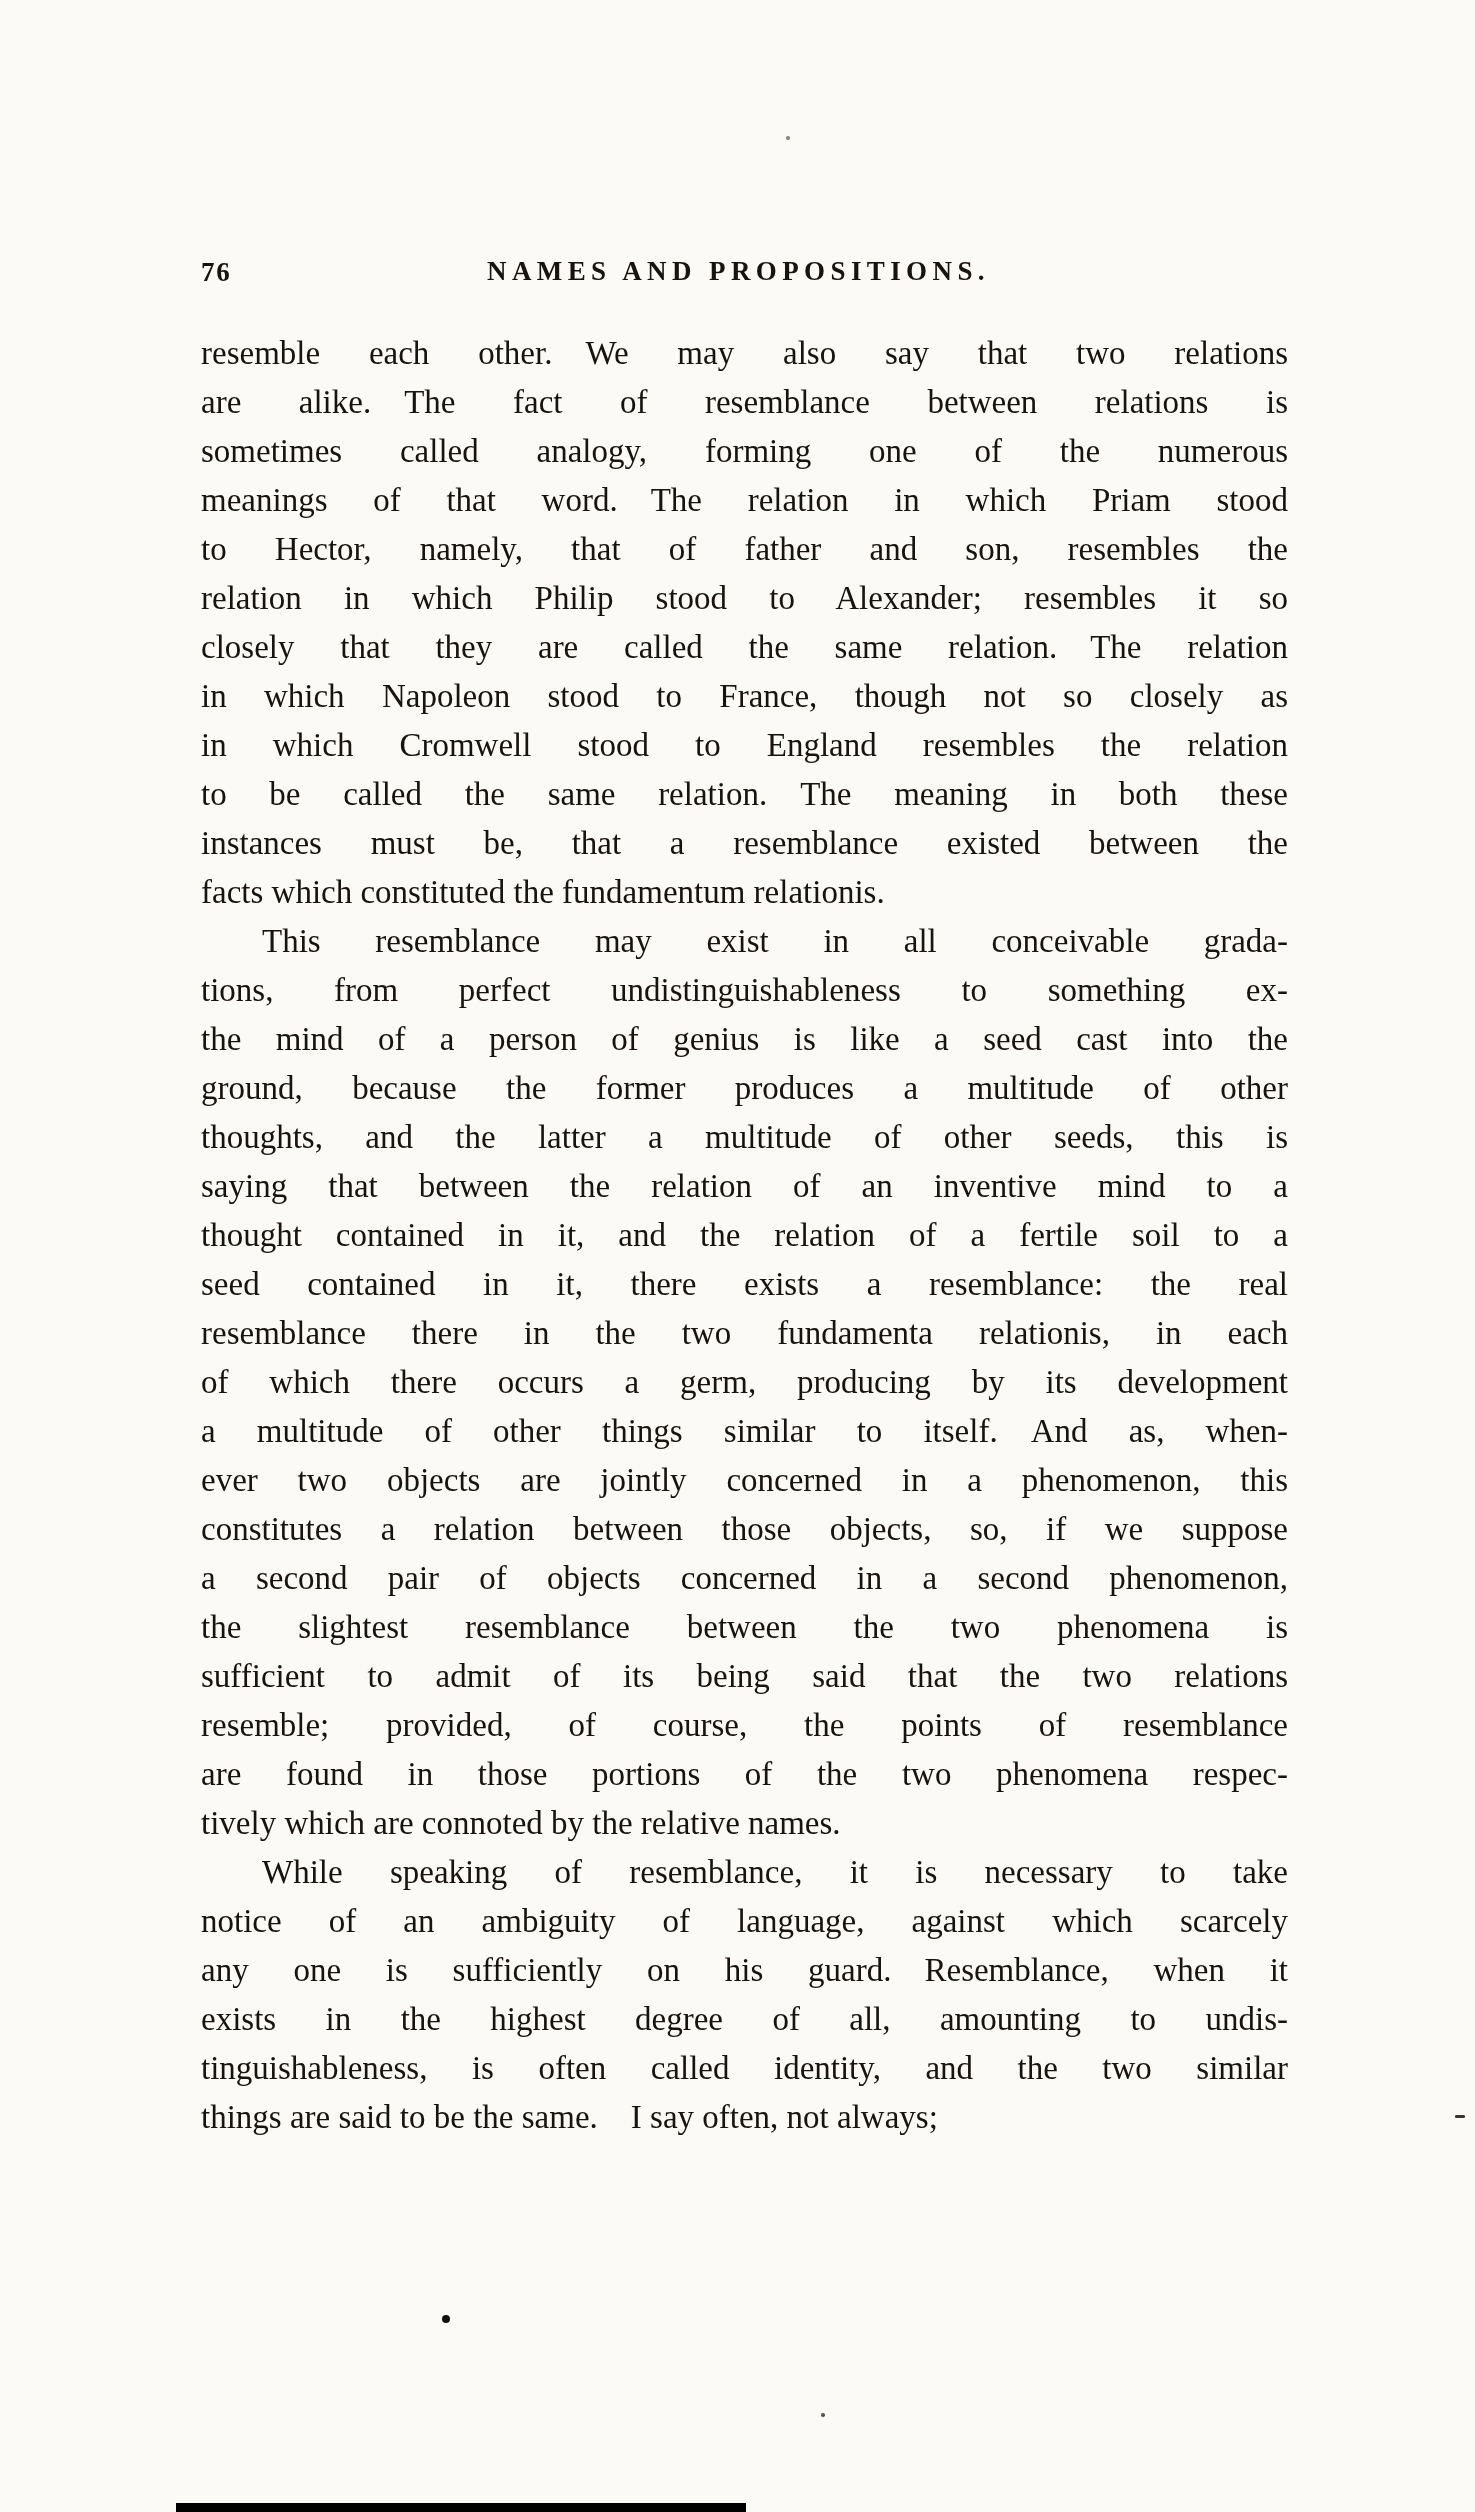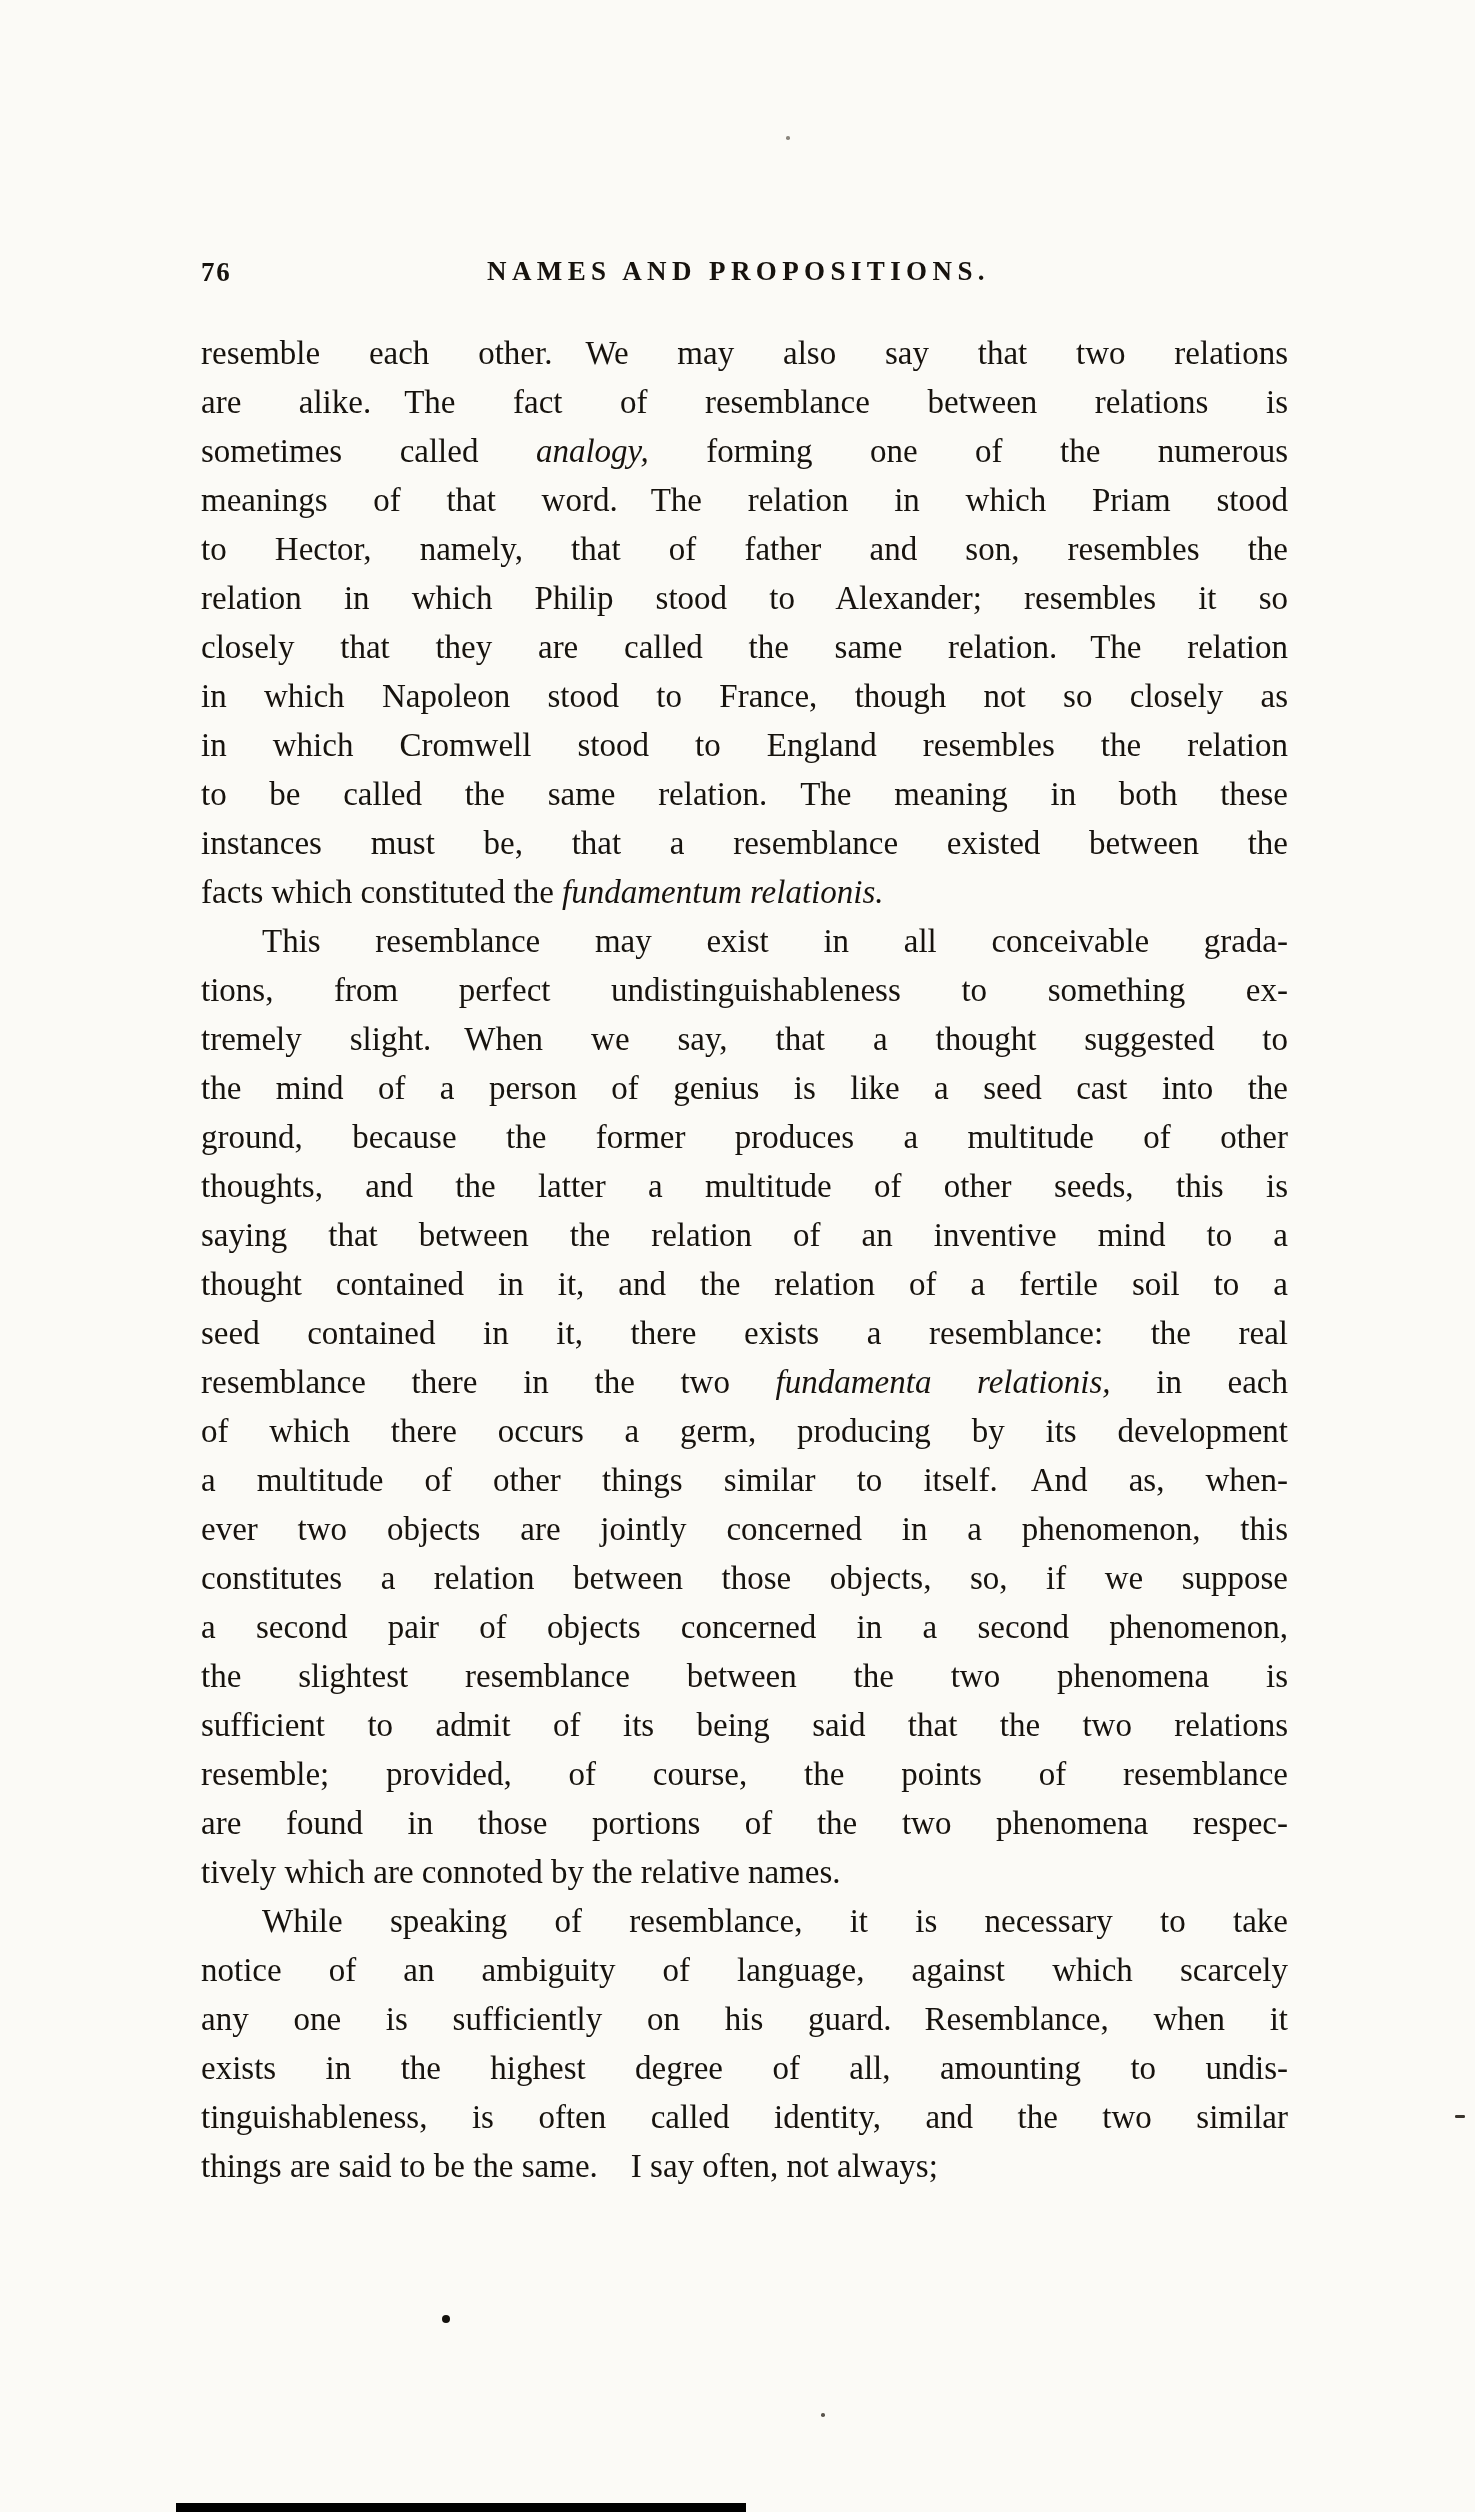--- a/index.html
+++ b/index.html
@@ -62,21 +62,20 @@
     white-space: normal;
     margin-left: 12px;
   }
   .line.last {
     text-align-last: left;
   }
   .line.indent {
     text-indent: 61px;
   }
   .em {
-    font-style: italic;
   }
   .speck {
     position: absolute;
     border-radius: 50%;
   }
   .speck-top-dot {
     left: 786px; top: 136px;
     width: 3.6px; height: 3.6px;
     background: #8a857d;
   }
@@ -123,21 +122,20 @@
       <div class="line"><span>to Hector, namely, that of father and son, resembles the</span></div>
       <div class="line"><span>relation in which Philip stood to Alexander; resembles it so</span></div>
       <div class="line"><span>closely that they are called the same relation. The relation</span></div>
       <div class="line"><span>in which Napoleon stood to France, though not so closely as</span></div>
       <div class="line"><span>in which Cromwell stood to England resembles the relation</span></div>
       <div class="line"><span>to be called the same relation. The meaning in both these</span></div>
       <div class="line"><span>instances must be, that a resemblance existed between the</span></div>
       <div class="line last"><span>facts which constituted the </span><span class="em">fundamentum relationis.</span></div>
       <div class="line indent"><span>This resemblance may exist in all conceivable grada-</span></div>
       <div class="line"><span>tions, from perfect undistinguishableness to something ex-</span></div>
-      <div class="line"><span>tremely slight. When we say, that a thought suggested to</span></div>
       <div class="line"><span>the mind of a person of genius is like a seed cast into the</span></div>
       <div class="line"><span>ground, because the former produces a multitude of other</span></div>
       <div class="line"><span>thoughts, and the latter a multitude of other seeds, this is</span></div>
       <div class="line"><span>saying that between the relation of an inventive mind to a</span></div>
       <div class="line"><span>thought contained in it, and the relation of a fertile soil to a</span></div>
       <div class="line"><span>seed contained in it, there exists a resemblance: the real</span></div>
       <div class="line"><span>resemblance there in the two </span><span class="em">fundamenta relationis,</span><span> in each</span></div>
       <div class="line"><span>of which there occurs a germ, producing by its development</span></div>
       <div class="line"><span>a multitude of other things similar to itself. And as, when-</span></div>
       <div class="line"><span>ever two objects are jointly concerned in a phenomenon, this</span></div>

